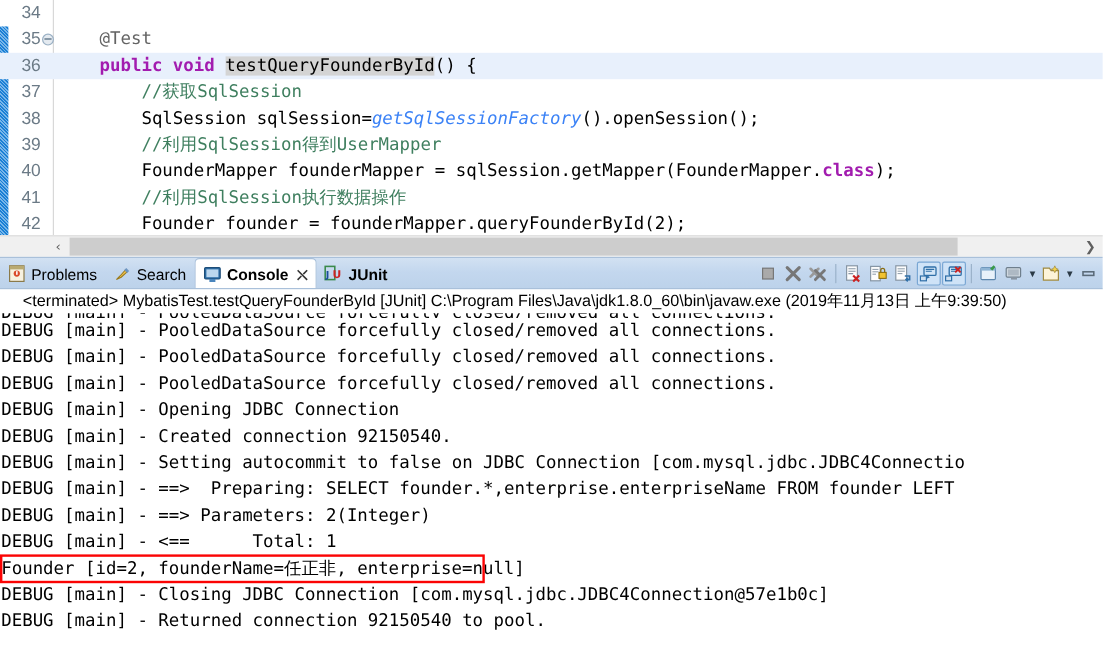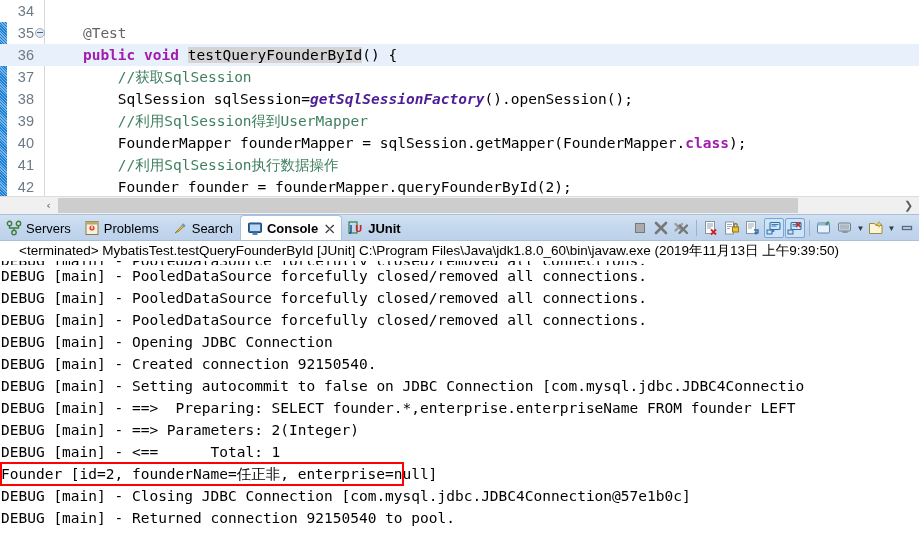--- a/index.html
+++ b/index.html
@@ -95,21 +95,21 @@
   }
   .code {
     position: absolute;
     left: 48px;
     top: 0;
     white-space: pre;
   }
   .kw      { color: #a21caf; font-weight: bold; }
   .plain   { color: #000000; }
   .cmt     { color: #3f7f5f; }
-  .stat    { color: #4c1d95; font-style: italic; font-weight: bold; }
+  .stat    { color: #3b82f6; font-style: italic; }
   .annot   { color: #646464; }
   .occ     { background: #d4d4d4; }
 
   
   .editor-hscroll {
     position: absolute;
     left: 0;
     top: 196px;
     width: 919px;
     height: 17px;
@@ -299,29 +299,20 @@
   </div>
 
   <div class="editor-hscroll">
     <div class="hs-thumb"></div>
     <div class="hs-arrow left">‹</div>
     <div class="hs-arrow right">❯</div>
   </div>
 
   <div class="tabbar">
     <div class="tabs" id="tabs-container">
-        <div class="tab">
-          <span class="ticon"><svg width="16" height="16" viewBox="0 0 16 16">
-              <circle cx="3.5" cy="3.5" r="2.2" fill="none" stroke="#3f7f3f" stroke-width="1.4"></circle>
-              <circle cx="12.5" cy="3.5" r="2.2" fill="none" stroke="#3f7f3f" stroke-width="1.4"></circle>
-              <circle cx="8" cy="12.5" r="2.2" fill="none" stroke="#3f7f3f" stroke-width="1.4"></circle>
-              <path d="M3.5 6v2h9V6M8 8v2" stroke="#3f7f3f" stroke-width="1.3" fill="none"></path>
-            </svg></span>
-          <span class="tab-label">Servers</span>
-        </div>
         <div class="tab">
           <span class="ticon"><svg width="16" height="16" viewBox="0 0 16 16">
               <rect x="2" y="1.5" width="12" height="13" fill="#f7f2e0" stroke="#8a7a4a" stroke-width="1"></rect>
               <rect x="2" y="1.5" width="12" height="3" fill="#b9aa72"></rect>
               <circle cx="8" cy="8" r="2.6" fill="#d94b2b"></circle>
               <rect x="7.4" y="6" width="1.3" height="3" fill="#fff"></rect>
             </svg></span>
           <span class="tab-label">Problems</span>
         </div>
         <div class="tab">

